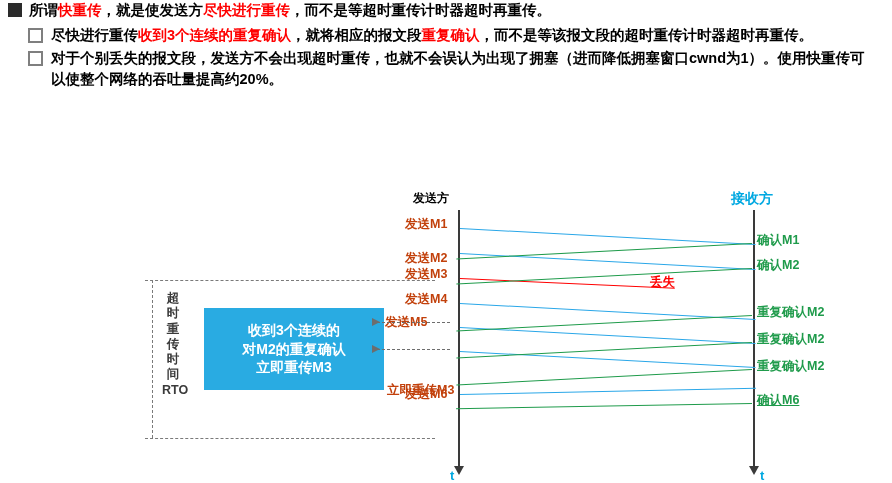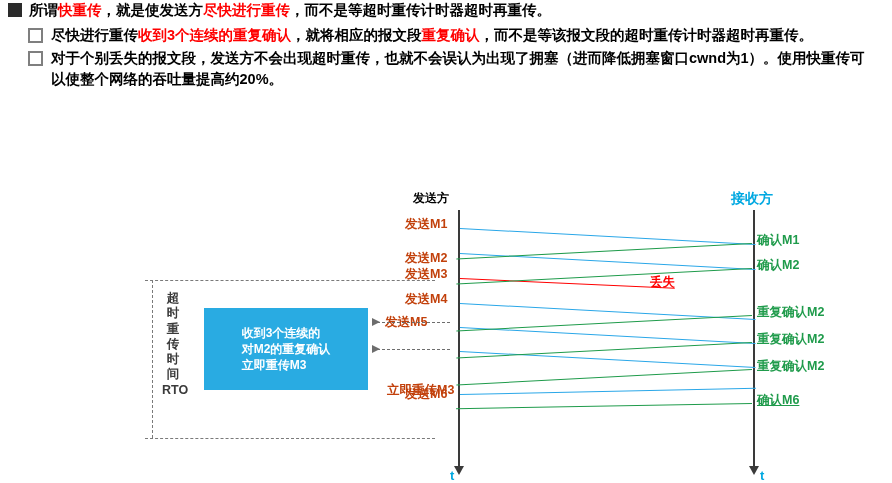--- a/index.html
+++ b/index.html
@@ -143,30 +143,31 @@
     font-size: 12.5px;
     font-weight: bold;
     color: #3a3a3a;
     text-align: center;
     line-height: 1.22;
   }
   .callout {
     position: absolute;
     left: 204px;
     top: 122px;
-    width: 164px;
+    width: 180px;
     height: 82px;
     background: #29abe2;
     color: #ffffff;
-    font-size: 12px;
+    font-size: 14px;
     font-weight: bold;
     line-height: 1.35;
     display: flex;
     align-items: center;
     justify-content: center;
+    text-align: center;
   }
   .connector {
     position: absolute;
     border-top: 1.4px dashed #6d6d6d;
     height: 0;
   }
   .conn-arrow {
     position: absolute;
     width: 0; height: 0;
     border-top: 4.5px solid transparent;

